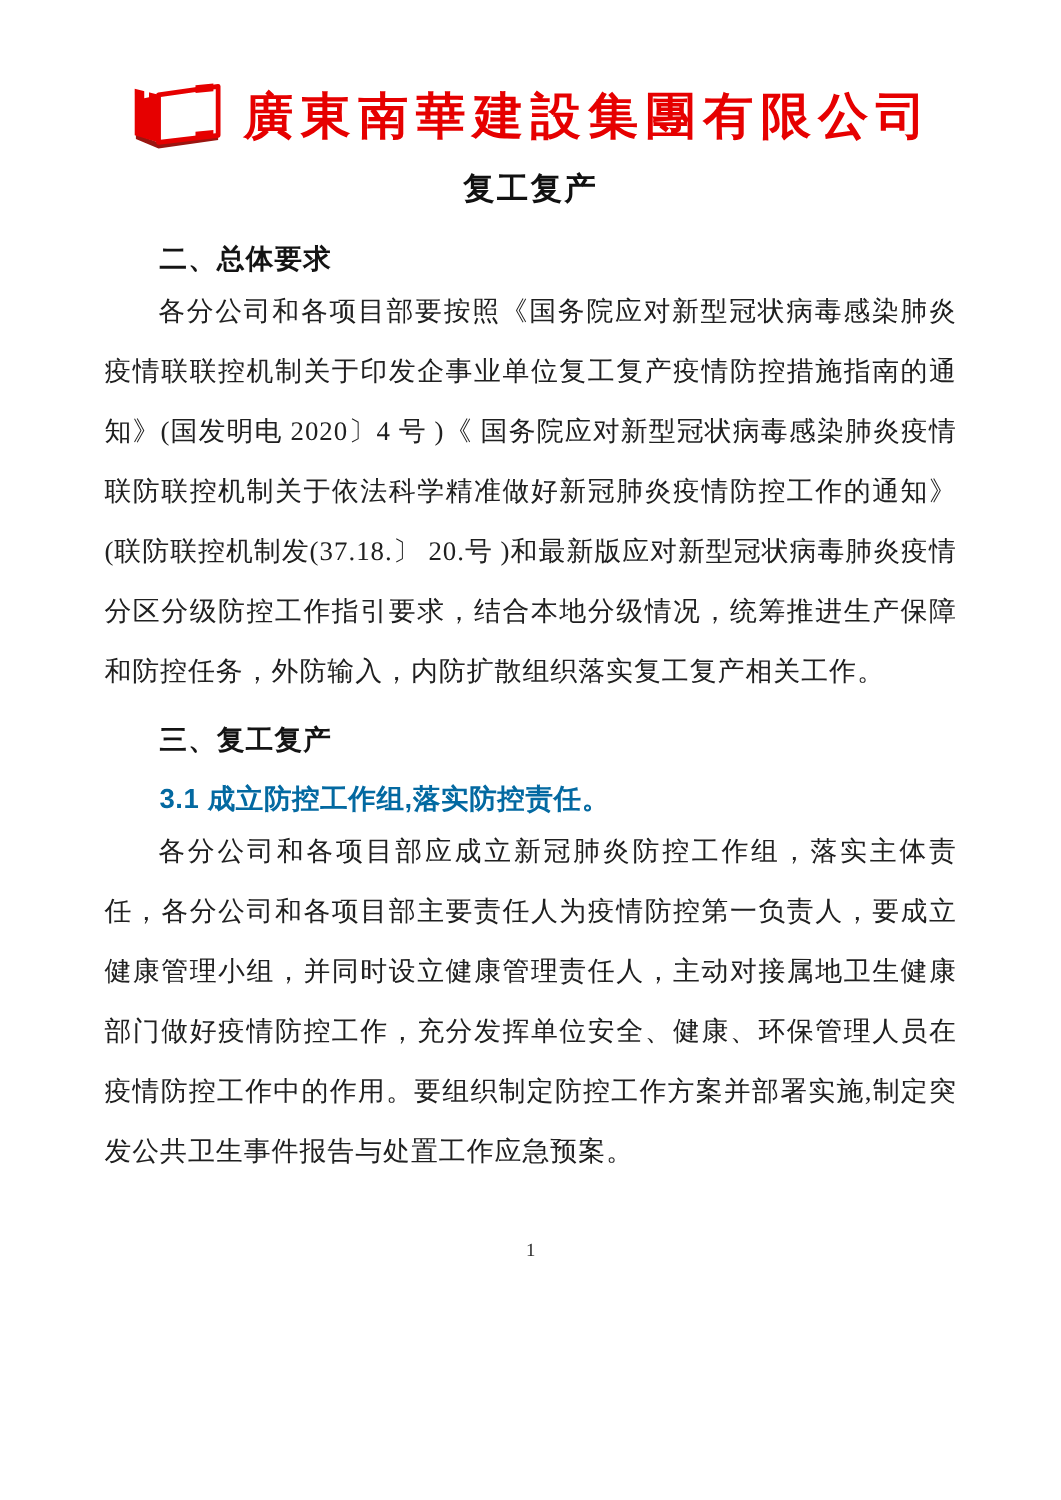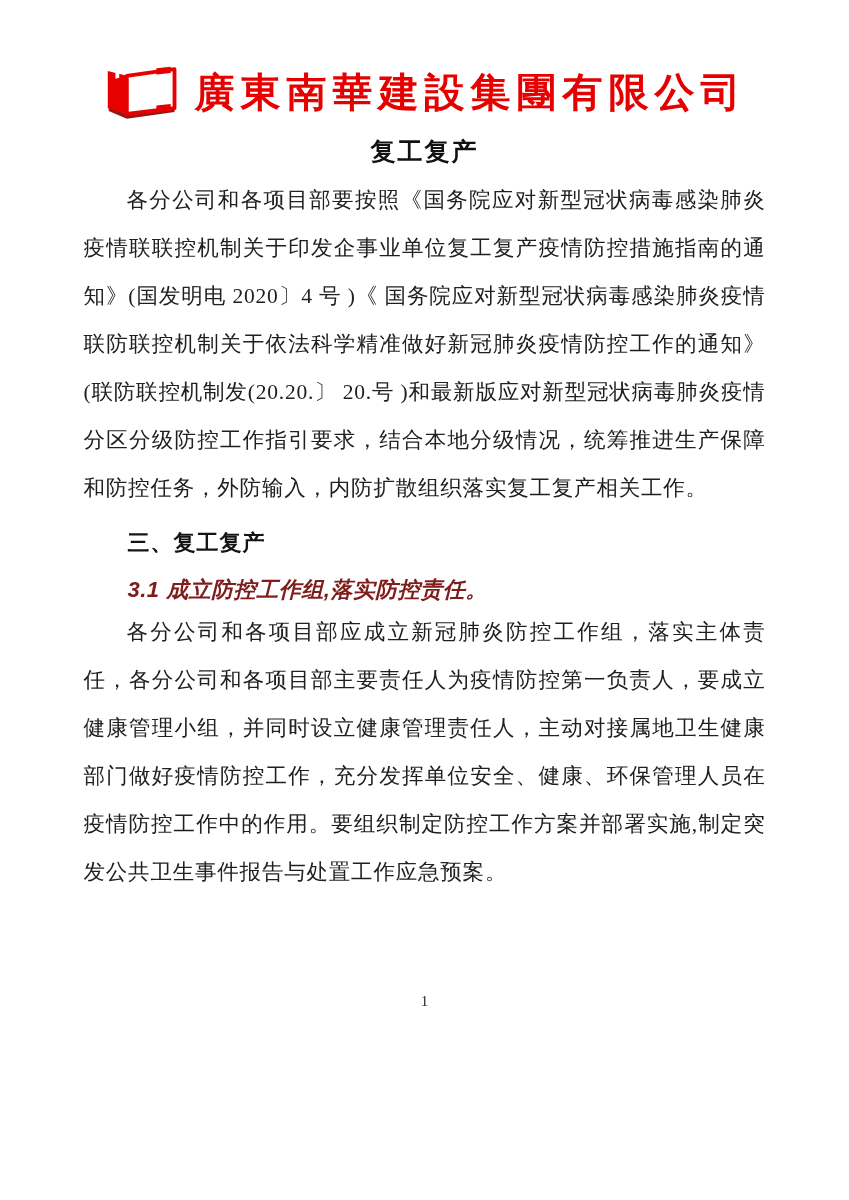--- a/index.html
+++ b/index.html
@@ -68,22 +68,21 @@
   }
   .sub-heading {
     font-family: "Liberation Sans", "DejaVu Sans", sans-serif;
     font-size: 22px;
     font-weight: bold;
     line-height: 32px;
     margin-top: 15px;
     margin-bottom: 2px;
     text-indent: 2em;
     letter-spacing: 0.5px;
-    color: #7f1d1d;
-    font-style: italic;
+    color: #0369a1;
   }
   .body-paragraph {
     font-size: 21.5px;
     line-height: 48px;
     text-align: justify;
     text-indent: 2em;
     letter-spacing: 0.8px;
     color: #202020;
     margin: 0;
   }
@@ -125,21 +124,22 @@
     </div>
     <div class="title-1">复工复产</div>
   </header>
 
   <main class="content">
 
     <section>
     </section>
 
     <section>
-      <p class="body-paragraph">各分公司和各项目部要按照《国务院应对新型冠状病毒感染肺炎疫情联联控机制关于印发企事业单位复工复产疫情防控措施指南的通知》(国发明电 2020〕4 号 )《 国务院应对新型冠状病毒感染肺炎疫情联防联控机制关于依法科学精准做好新冠肺炎疫情防控工作的通知》(联防联控机制发(20.20.〕 20.号 )和最新版应对新型冠状病毒肺炎疫情分区分级防控工作指引要求，结合本地分级情况，统筹推进生产保障和防控任务，外防输入，内防扩散组织落实复工复产相关工作。</p>
+      <h2 class="section-heading">二、总体要求</h2>
+      <p class="body-paragraph">各分公司和各项目部要按照《国务院应对新型冠状病毒感染肺炎疫情联联控机制关于印发企事业单位复工复产疫情防控措施指南的通知》(国发明电 2020〕4 号 )《 国务院应对新型冠状病毒感染肺炎疫情联防联控机制关于依法科学精准做好新冠肺炎疫情防控工作的通知》(联防联控机制发(37.18.〕 20.号 )和最新版应对新型冠状病毒肺炎疫情分区分级防控工作指引要求，结合本地分级情况，统筹推进生产保障和防控任务，外防输入，内防扩散组织落实复工复产相关工作。</p>
     </section>
 
     <section>
       <h2 class="section-heading">三、复工复产</h2>
       <h3 class="sub-heading">3.1 成立防控工作组,落实防控责任。</h3>
       <p class="body-paragraph">各分公司和各项目部应成立新冠肺炎防控工作组，落实主体责任，各分公司和各项目部主要责任人为疫情防控第一负责人，要成立健康管理小组，并同时设立健康管理责任人，主动对接属地卫生健康部门做好疫情防控工作，充分发挥单位安全、健康、环保管理人员在疫情防控工作中的作用。要组织制定防控工作方案并部署实施,制定突发公共卫生事件报告与处置工作应急预案。</p>
     </section>
 
   </main>
 

